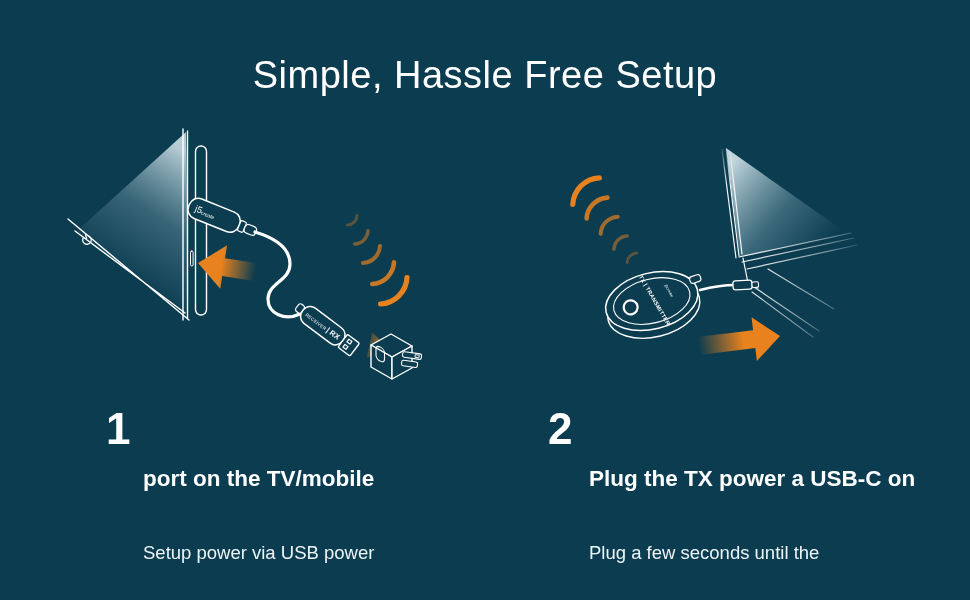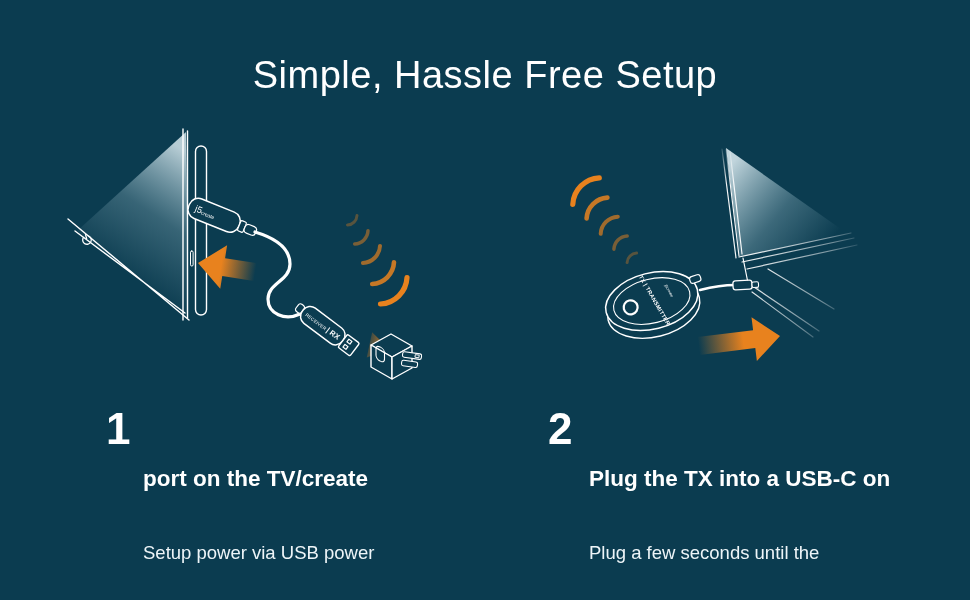--- a/index.html
+++ b/index.html
@@ -167,31 +167,31 @@
       <g transform="translate(780,336) rotate(-7)">
         <polygon points="0,0 -26,-22 -26,-9 -82,-9 -82,9 -26,9 -26,22" fill="url(#gradArrowTipRight)"></polygon>
       </g>
     </g>
   </svg>
 
   <div class="page-title">Simple, Hassle Free Setup</div>
 
   <div id="s1num" class="step-num">1</div>
   <div id="s1head" class="step-head">
-    <div>port on the TV/create</div>
+    <div>port on the TV/mobile</div>
   </div>
   <div id="s1body" class="step-body">
     <div>Setup power via USB power</div>
     
     
   </div>
 
   <div id="s2num" class="step-num">2</div>
   <div id="s2head" class="step-head">
-    <div>Plug the TX into a USB-C on</div>
+    <div>Plug the TX power a USB-C on</div>
   </div>
   <div id="s2body" class="step-body">
     <div>Plug a few seconds until the</div>
     
     
   </div>
 
 </div>
 
 </body></html>

